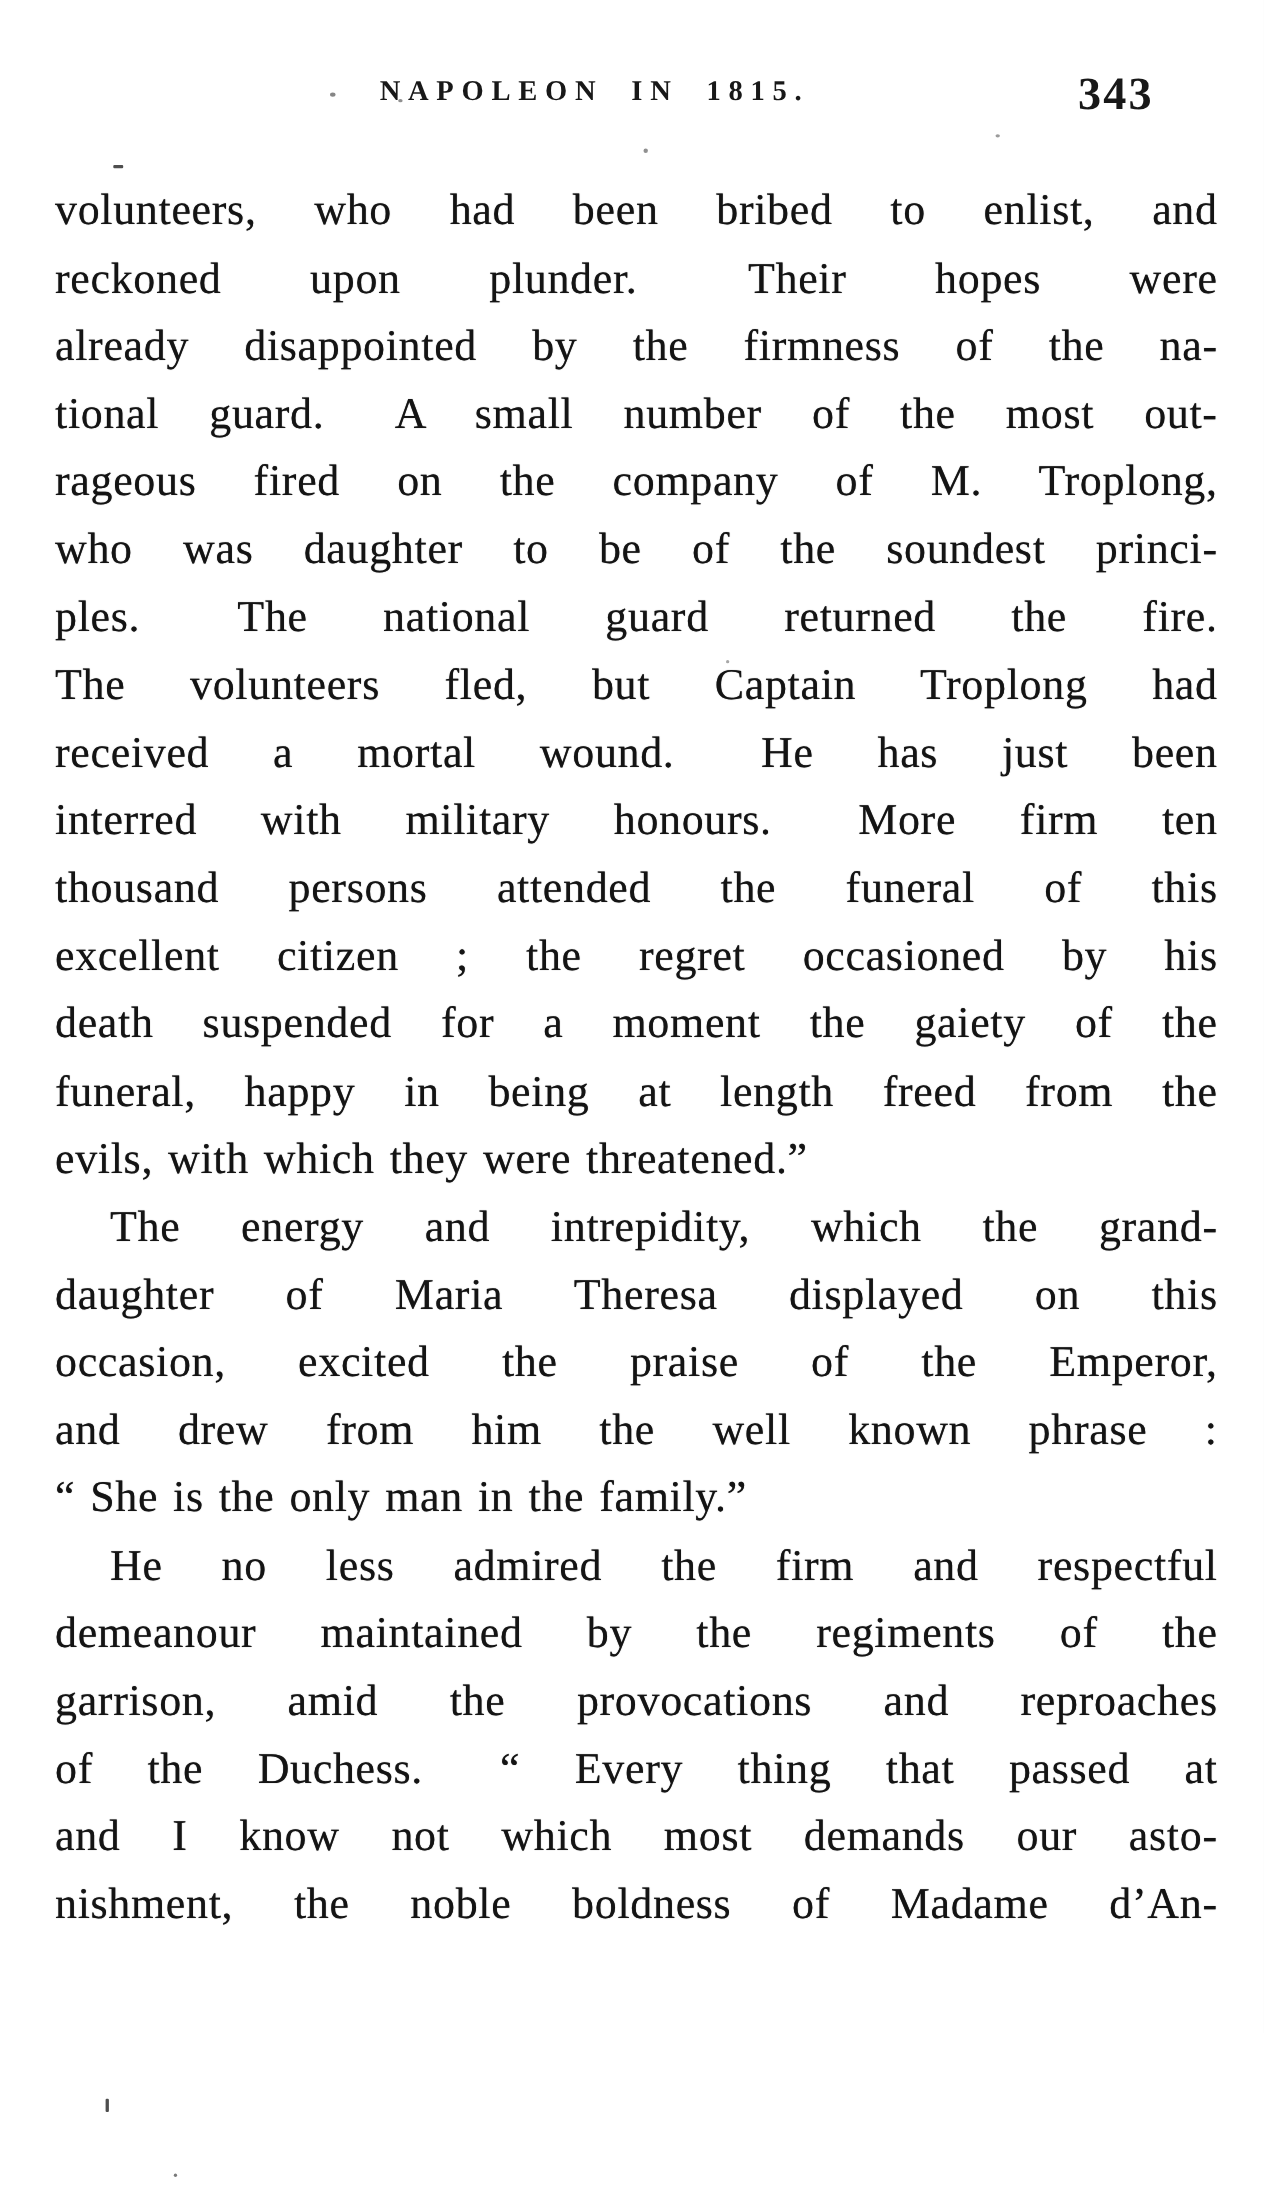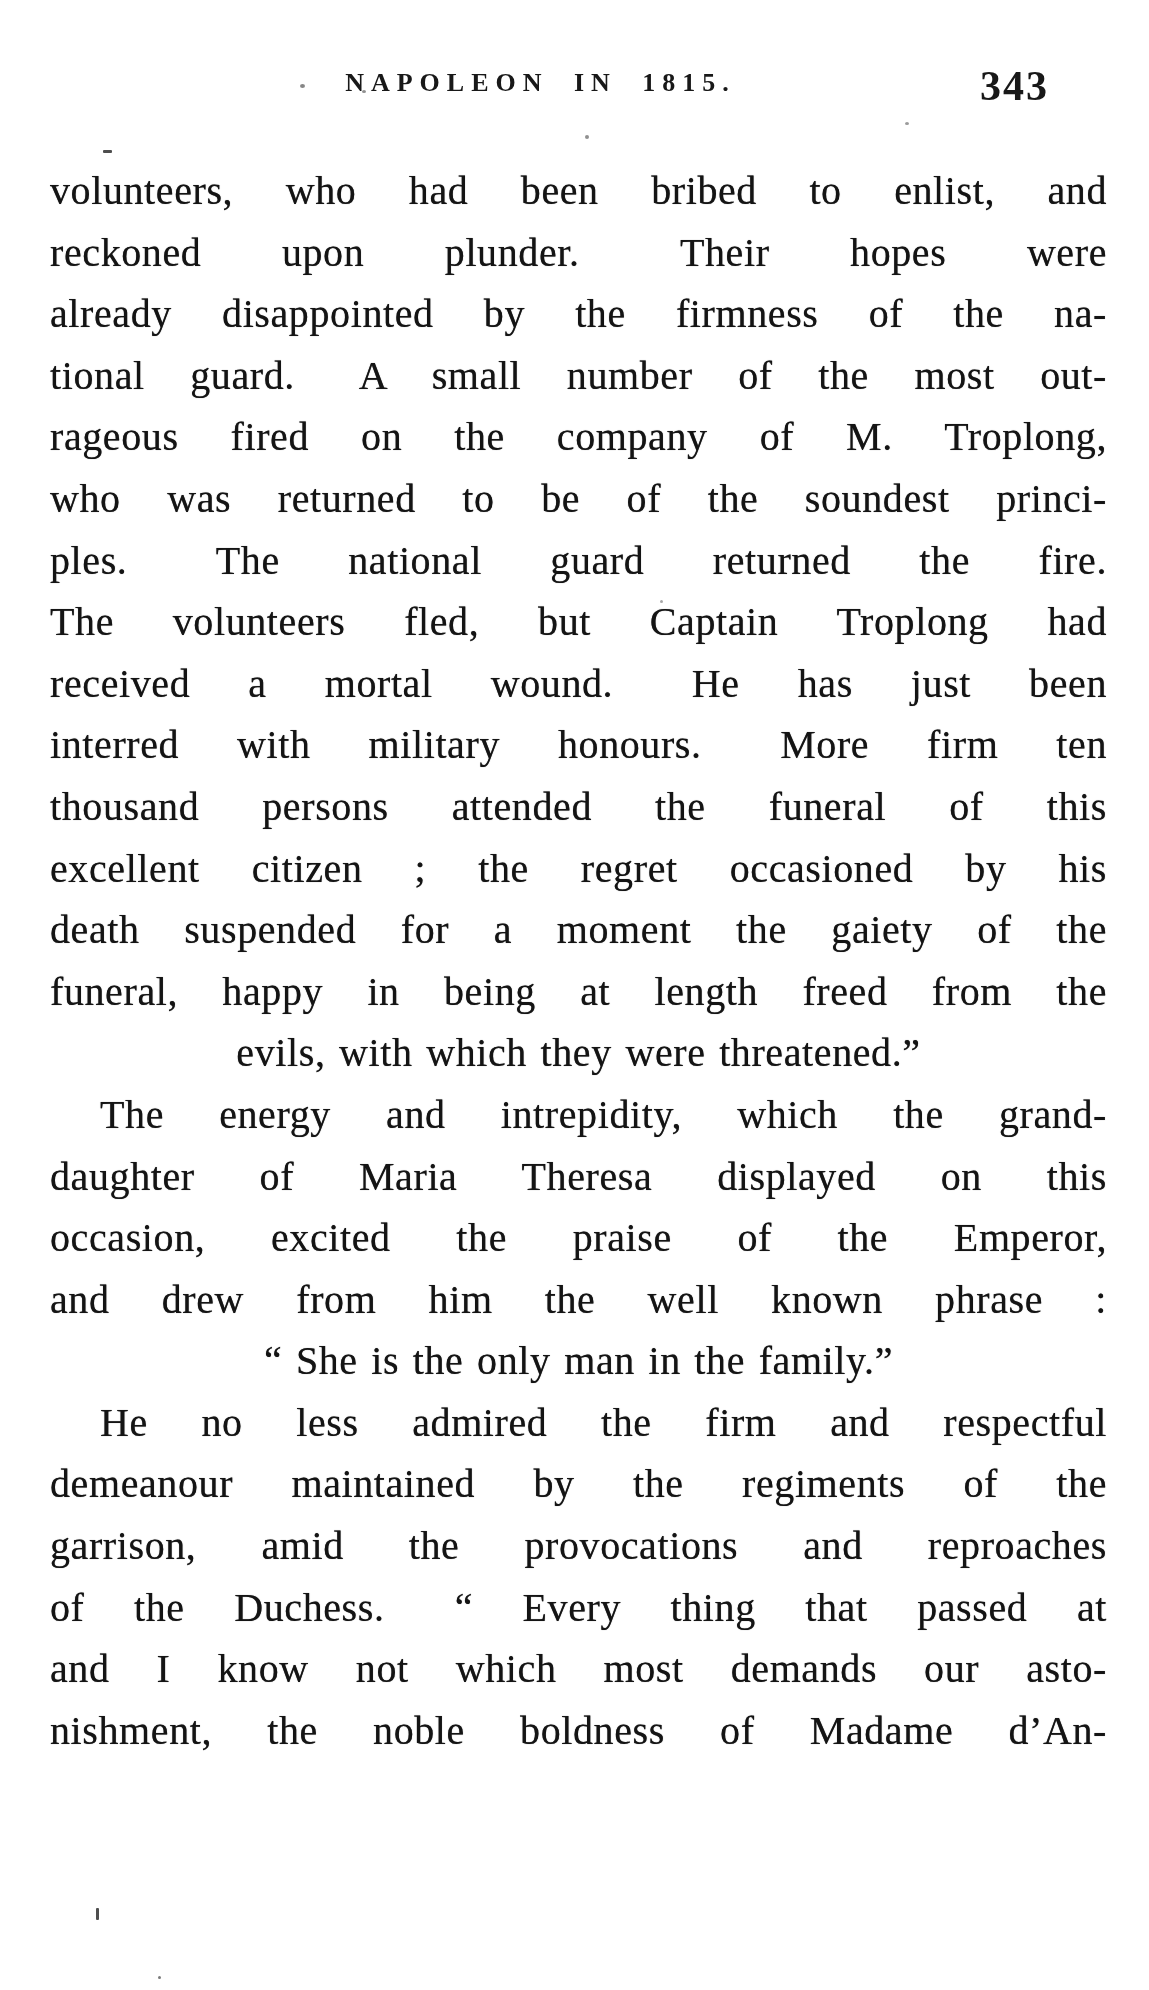--- a/index.html
+++ b/index.html
@@ -40,21 +40,21 @@
     letter-spacing:0.6px;
     word-spacing:3px;
     white-space:pre-wrap;
     text-shadow:0 0 0.7px rgba(10,10,10,0.75);
   }
   .line.j{
     text-align:justify;
     text-align-last:justify;
   }
   .line.end{
-    text-align:center;
+    text-align:left;
   }
   .line.indent{
     text-indent:50px;
   }
   .speckle{
     position:absolute;background:#222;border-radius:50%;
   }
   .sp-dash{border-radius:1px;}
 </style>
 </head>
@@ -68,21 +68,21 @@
   </div>
 
   <div class="textblock">
 
     <div>
       <span class="line j">volunteers, who had been bribed to enlist, and</span>
       <span class="line j">reckoned upon plunder.  Their hopes were</span>
       <span class="line j">already disappointed by the firmness of the na-</span>
       <span class="line j">tional guard.  A small number of the most out-</span>
       <span class="line j">rageous fired on the company of M. Troplong,</span>
-      <span class="line j">who was returned to be of the soundest princi-</span>
+      <span class="line j">who was daughter to be of the soundest princi-</span>
       <span class="line j">ples.  The national guard returned the fire.</span>
       <span class="line j">The volunteers fled, but Captain Troplong had</span>
       <span class="line j">received a mortal wound.  He has just been</span>
       <span class="line j">interred with military honours.  More firm ten</span>
       <span class="line j">thousand persons attended the funeral of this</span>
       <span class="line j">excellent citizen ; the regret occasioned by his</span>
       <span class="line j">death suspended for a moment the gaiety of the</span>
       <span class="line j">funeral, happy in being at length freed from the</span>
       <span class="line end">evils, with which they were threatened.”</span>
     </div>

